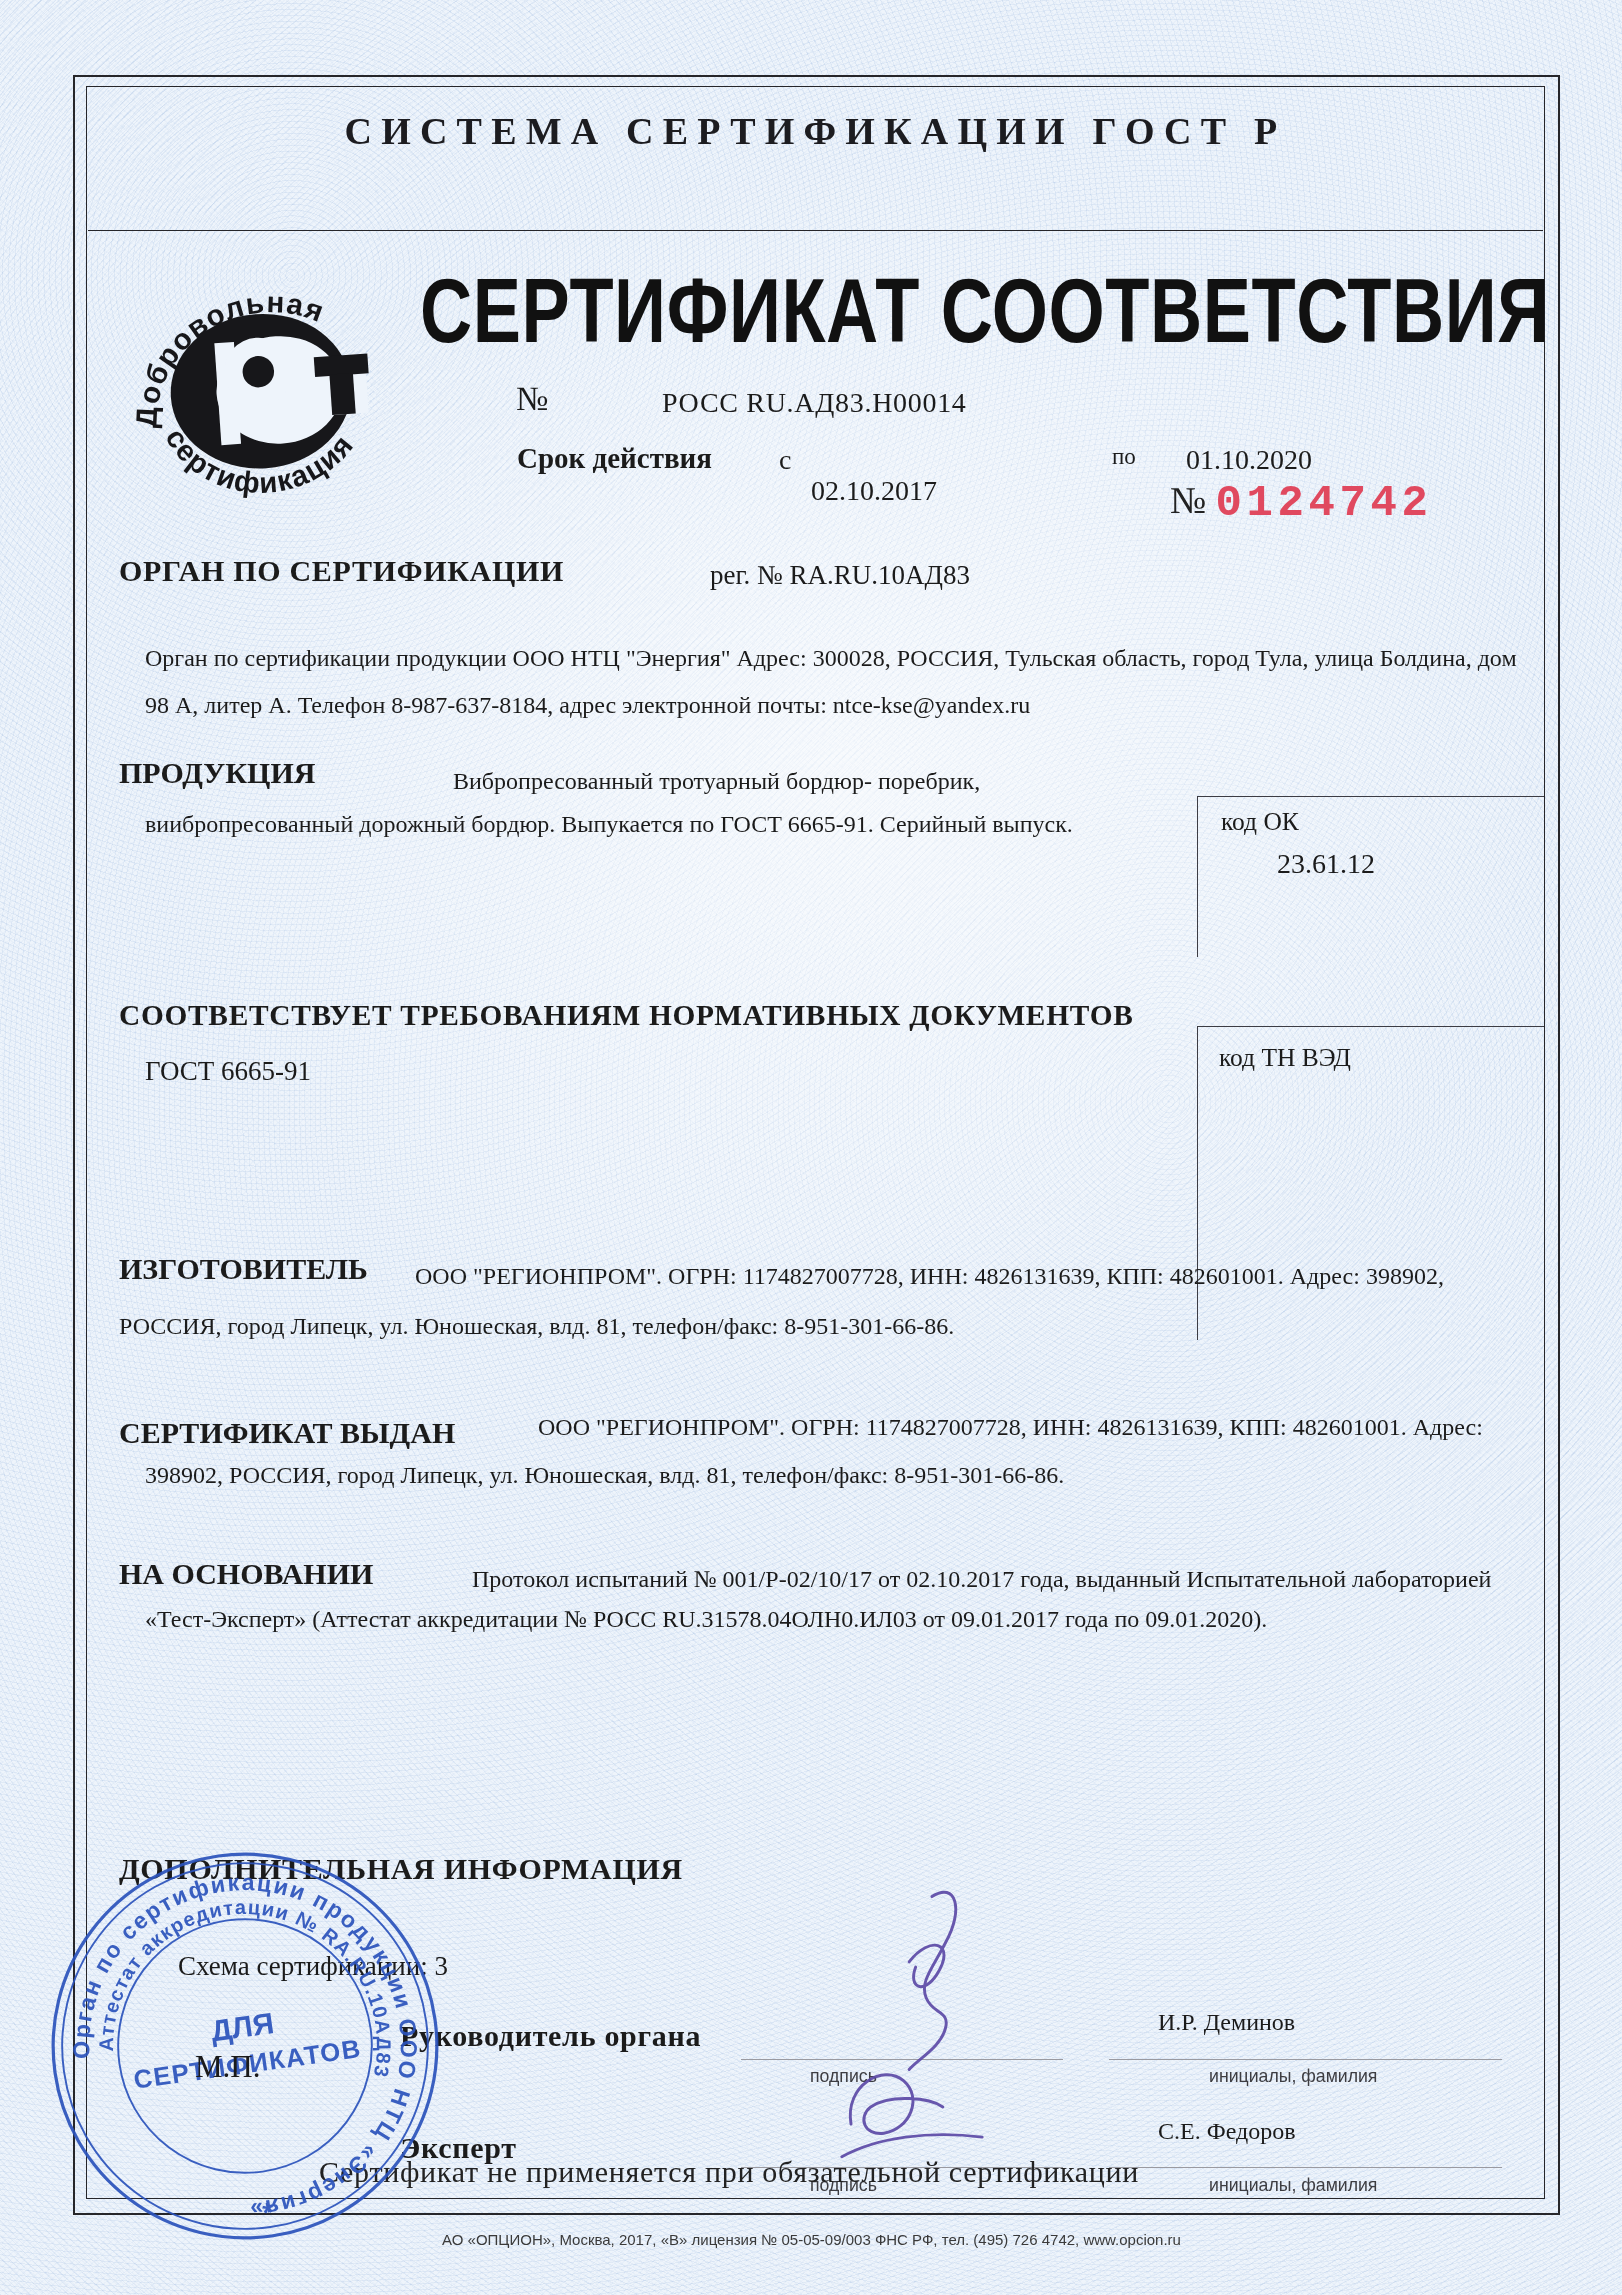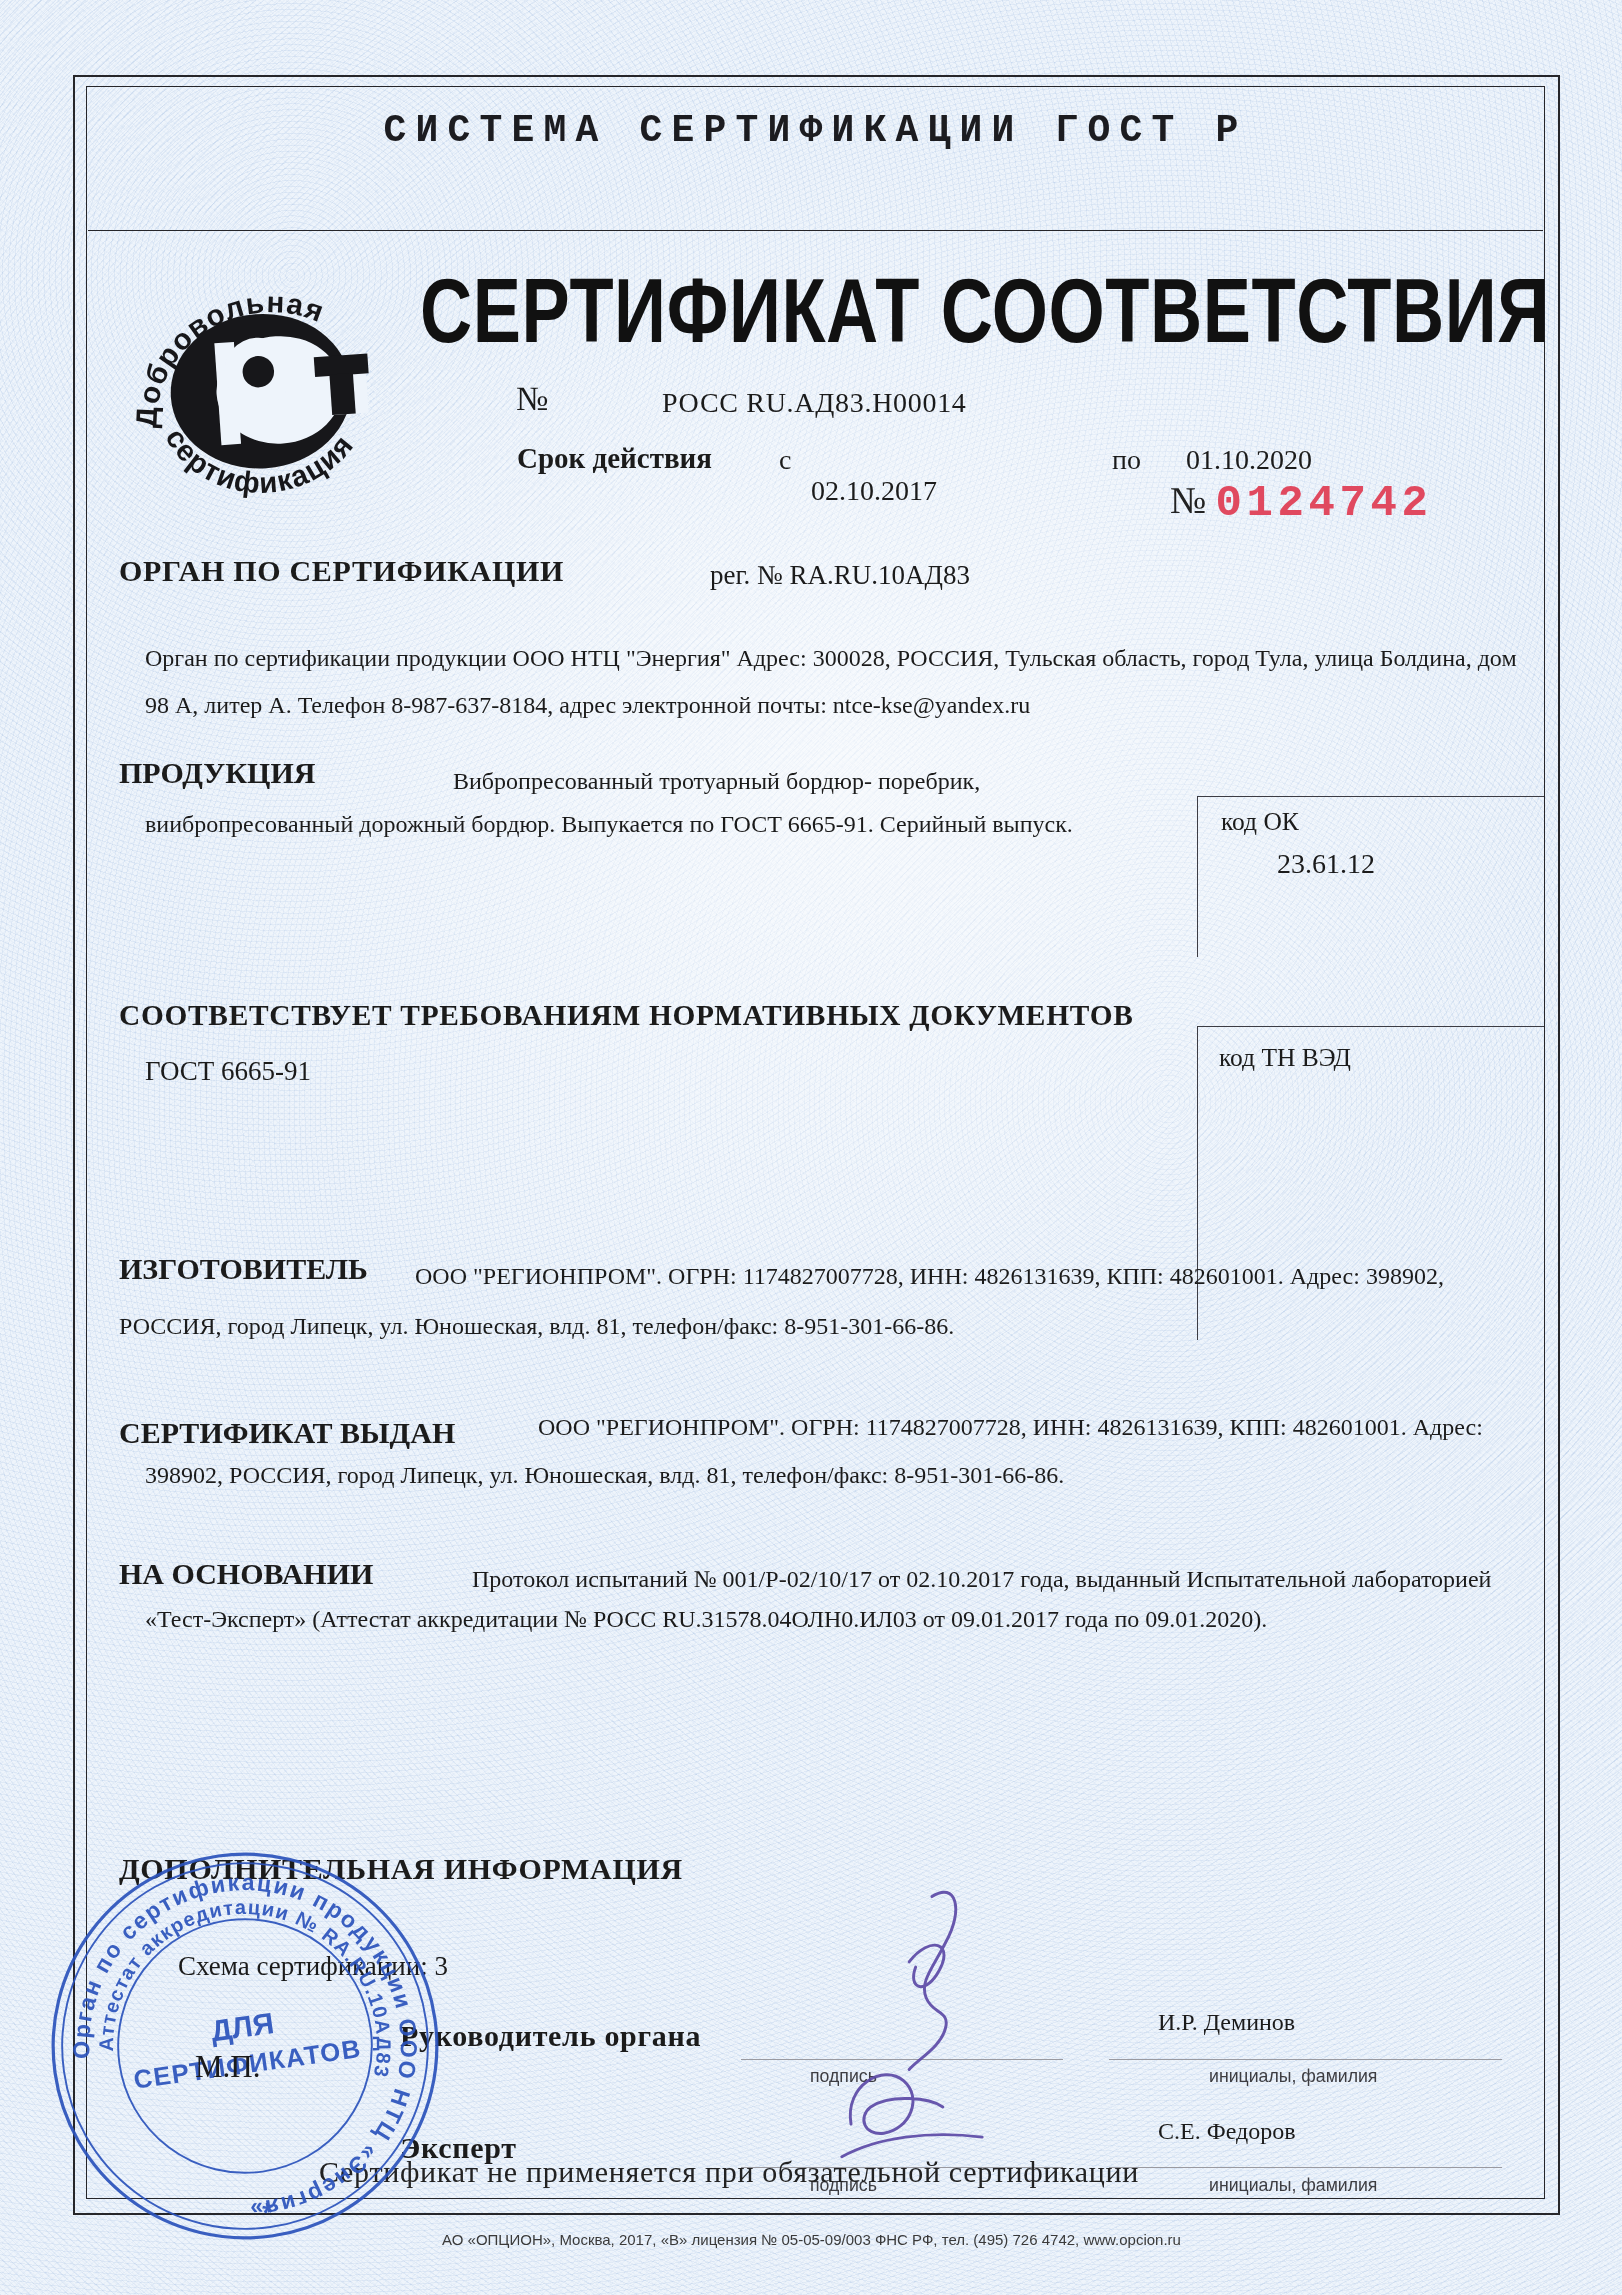--- a/index.html
+++ b/index.html
@@ -12,34 +12,34 @@
       repeating-radial-gradient(circle at 72% 48%, rgba(96,140,200,0.09) 0 1px, transparent 1px 5.2px),
       repeating-linear-gradient(40deg, rgba(110,155,215,0.05) 0 1.3px, transparent 1.3px 4.6px),
       repeating-linear-gradient(-40deg, rgba(110,155,215,0.05) 0 1.3px, transparent 1.3px 4.6px);
     font-family:"Liberation Serif", serif;color:#1b1b1b;
   }
   .abs{position:absolute;}
   .frame-outer{left:73px;top:75px;width:1483px;height:2136px;border:2px solid #26262a;}
   .frame-inner{left:86px;top:86px;width:1457px;height:2111px;border:1.3px solid #26262a;}
   .header-sep{left:88px;top:230px;width:1455px;height:1.3px;background:#26262a;}
 
-  .hdr1{left:88px;top:109px;width:1455px;text-align:center;font-size:38px;font-weight:600;letter-spacing:9.2px;color:#1c1c20;font-family:Liberation Mono, monospace;}
+  .hdr1{left:88px;top:109px;width:1455px;text-align:center;font-size:38px;font-weight:600;letter-spacing:9.2px;color:#1c1c20;}
   .hdr2{left:88px;top:179px;width:1455px;text-align:center;font-size:29.4px;font-weight:700;letter-spacing:1.3px;color:#1c1c20;}
 
   .logo{left:130px;top:257px;width:262px;height:252px;}
   .doc-title{left:420px;top:259px;white-space:nowrap;font-family:"Liberation Sans",sans-serif;
     font-size:84px;font-weight:700;letter-spacing:0.7px;color:#111;
     transform:scaleX(0.86) scaleY(1.08);transform-origin:left top;}
 
   .no-label{left:516px;top:380px;font-size:34px;}
   .no-value{left:662px;top:387px;font-size:28px;letter-spacing:0.7px;}
   .validity-label{left:517px;top:442px;font-size:29px;font-weight:700;}
   .vfrom-prefix{left:779px;top:444px;font-size:28px;}
   .vfrom{left:811px;top:444px;font-size:28px;margin-top:31px;}
-  .vto-prefix{left:1112px;top:444px;font-size:28px;}
+  .vto-prefix{left:1112px;top:444px;font-size:23px;}
   .vto{left:1186px;top:444px;font-size:28px;}
 
   .blank-no{left:1170px;top:478px;white-space:nowrap;}
   .blank-no .nsign{font-size:38px;color:#222;vertical-align:top;}
   .blank-no .digits{font-family:"Liberation Mono",monospace;font-size:44px;font-weight:700;
      color:#e0495f;letter-spacing:4.6px;margin-left:9.2px;vertical-align:top;}
 
   .org-heading{left:119px;top:554px;font-size:30px;font-weight:700;letter-spacing:0.7px;}
   .org-reg{left:710px;top:560px;font-size:27px;}
   .org-text{left:145px;top:635px;width:1394px;font-size:24px;line-height:1.95;}

